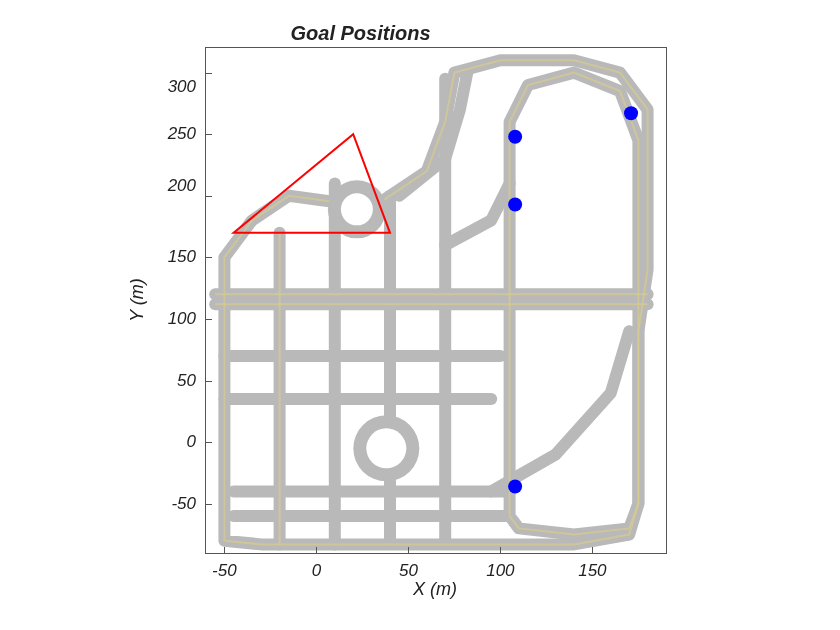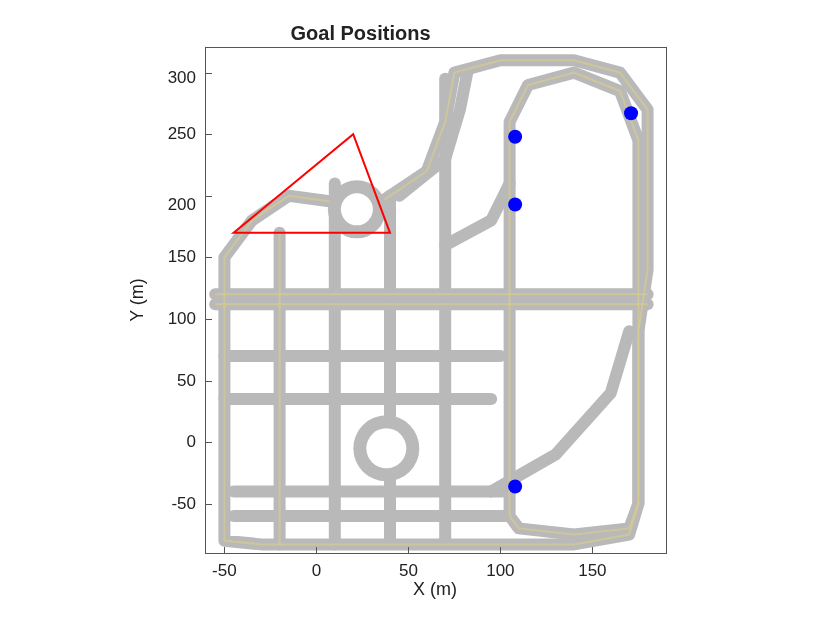--- a/index.html
+++ b/index.html
@@ -9,20 +9,21 @@
     height: 630px;
     background: #fff;
     font-family: Arial, Helvetica, sans-serif;
     color: #222;
     overflow: hidden;
   }
   .figure {
     position: relative;
     width: 671px;
     height: 630px;
+    font-style: italic;
   }
   .title {
     position: absolute;
     left: 200px;
     right: 150px;
     top: 22px;
     text-align: center;
     font-weight: 700;
     font-size: 20px;
   }
@@ -138,22 +139,22 @@
         <div class="tick-label y" style="top: 455.732px;">-50</div>
         <div class="tick y" style="top: 394.146px;"></div>
         <div class="tick-label y" style="top: 394.146px;">0</div>
         <div class="tick y" style="top: 332.561px;"></div>
         <div class="tick-label y" style="top: 332.561px;">50</div>
         <div class="tick y" style="top: 270.976px;"></div>
         <div class="tick-label y" style="top: 270.976px;">100</div>
         <div class="tick y" style="top: 209.39px;"></div>
         <div class="tick-label y" style="top: 209.39px;">150</div>
         <div class="tick y" style="top: 147.805px;"></div>
-        <div class="tick-label y" style="top: 157px;">200</div>
+        <div class="tick-label y" style="top: 138px;">200</div>
         <div class="tick y" style="top: 86.2195px;"></div>
         <div class="tick-label y" style="top: 86.2195px; text-align: center;">250</div>
         <div class="tick y" style="top: 24.6341px;"></div>
-        <div class="tick-label y" style="top: 30px;">300</div>
+        <div class="tick-label y" style="top: 39px;">300</div>
       </div>
     <div class="xlabel">X (m)</div>
     <div class="ylabel">Y (m)</div>
   </div>
 </div>
 
 </body></html>

